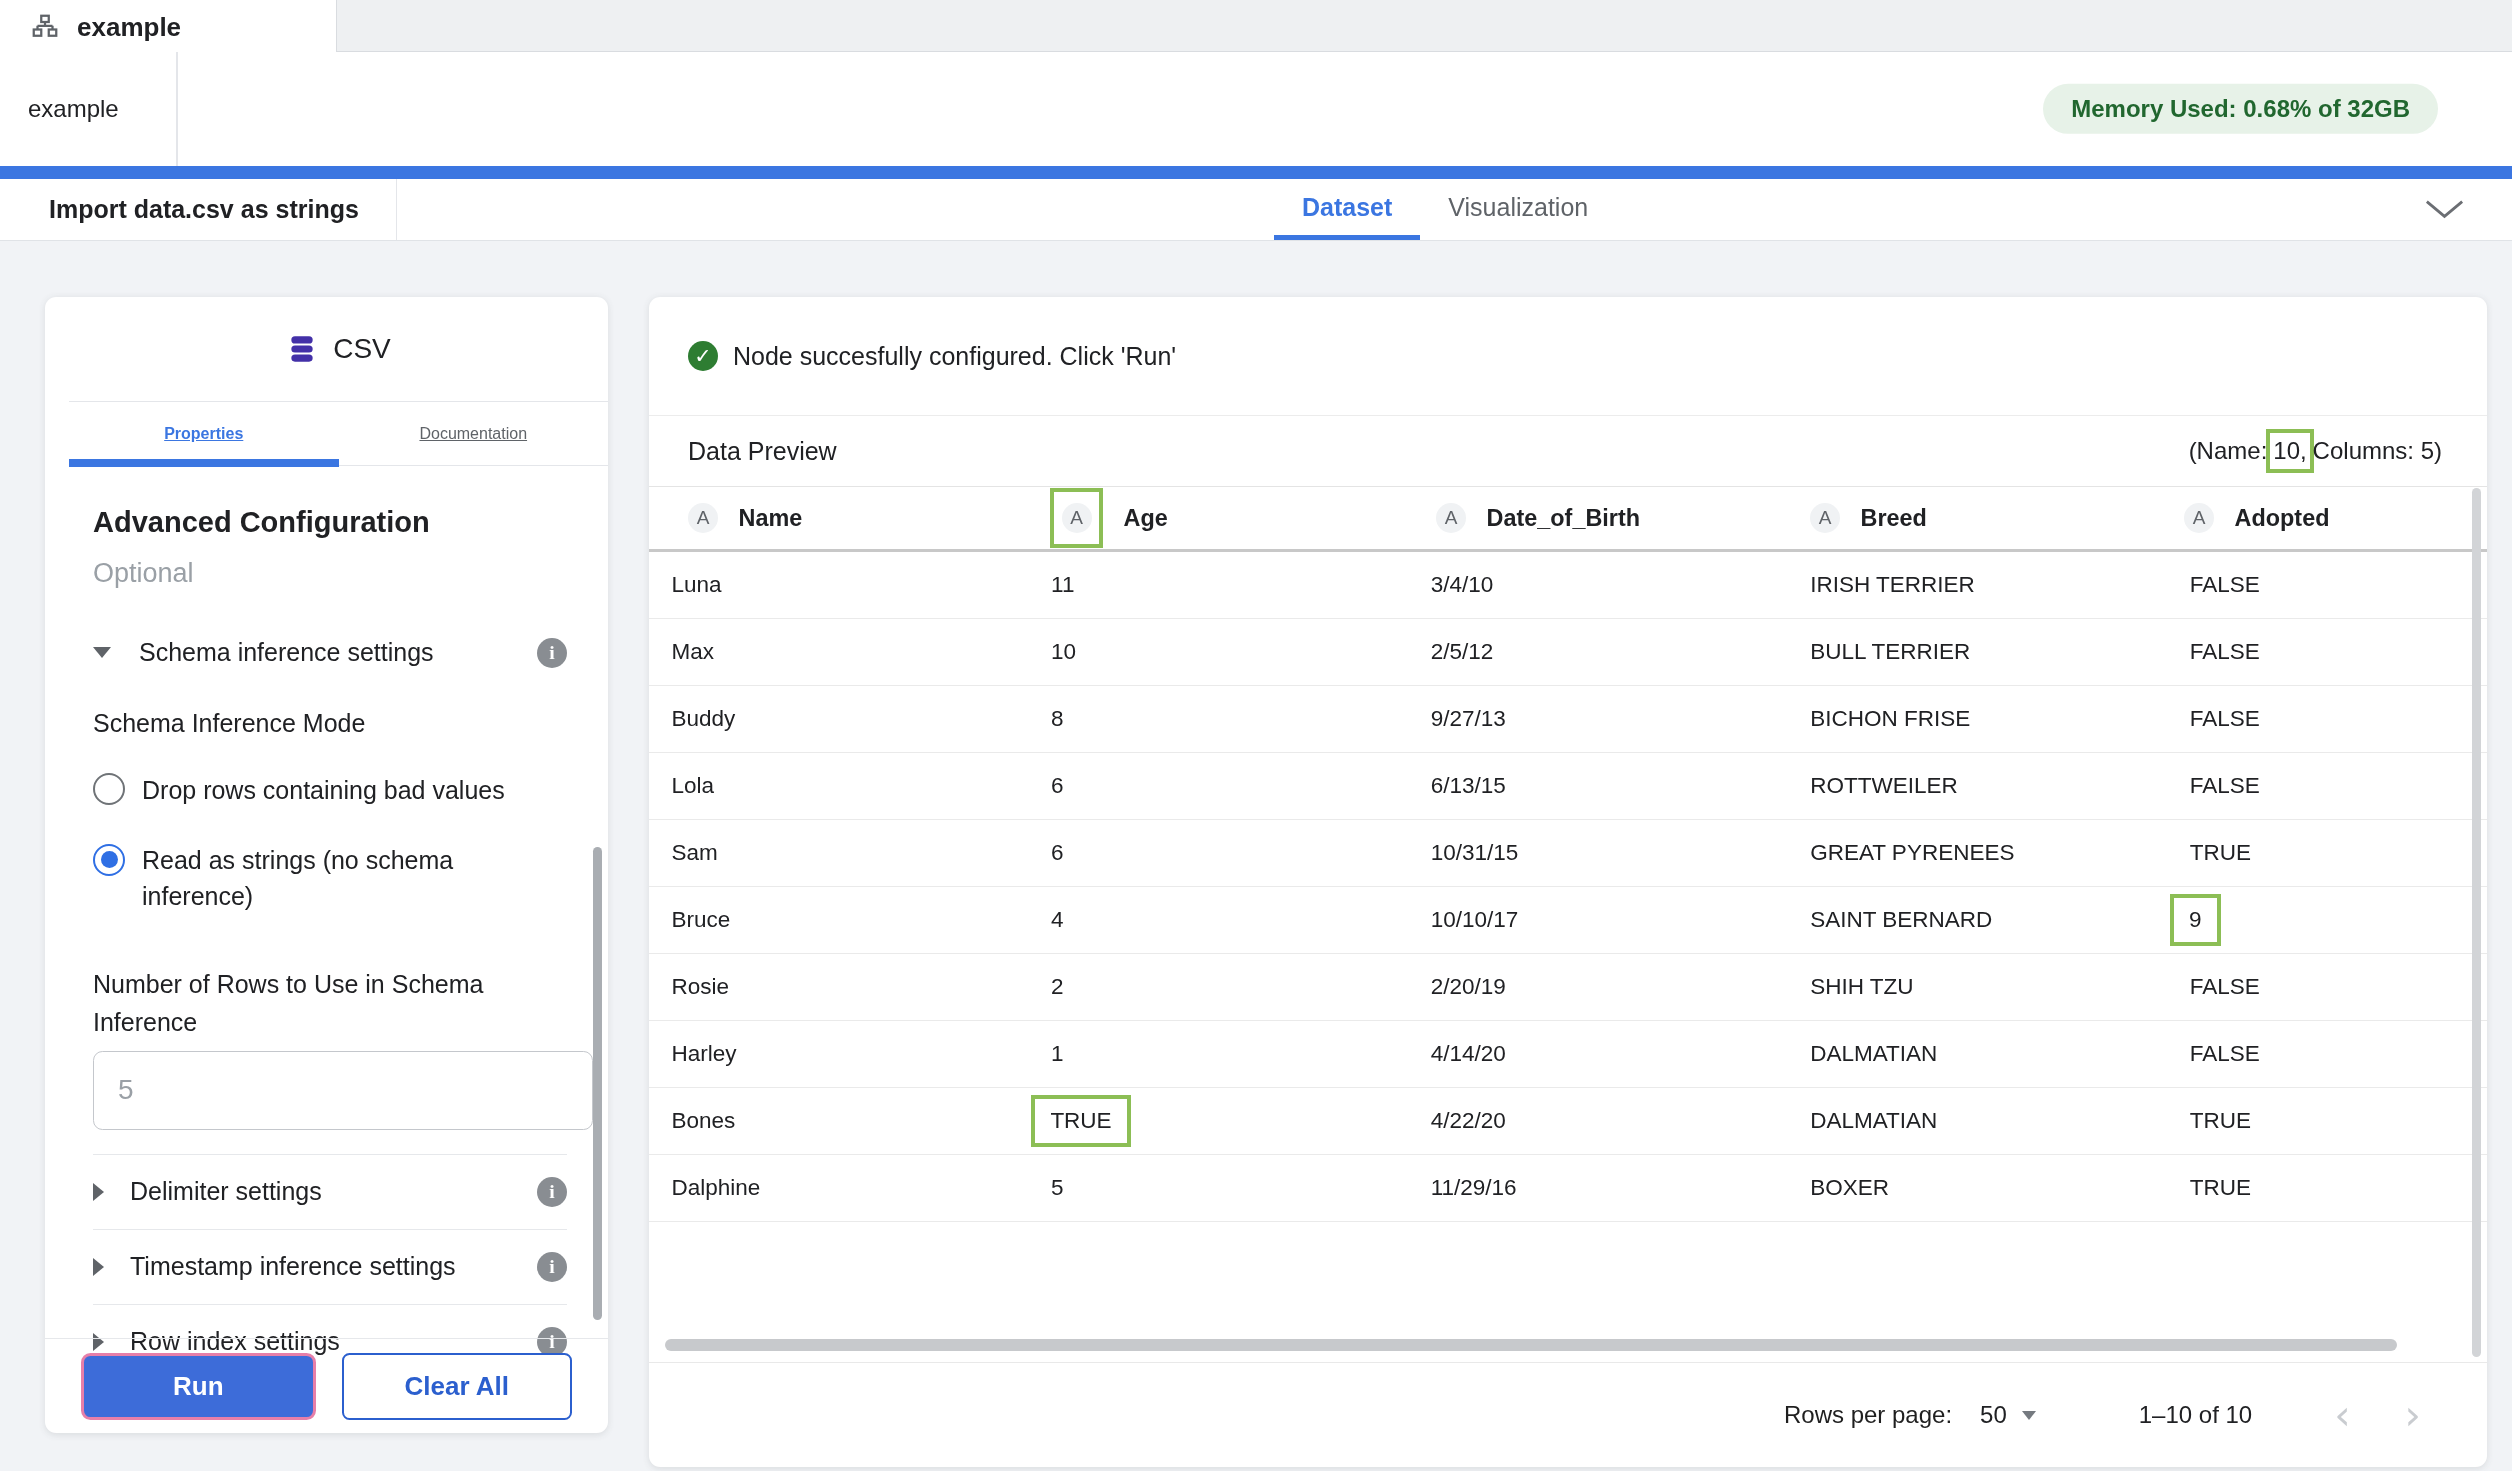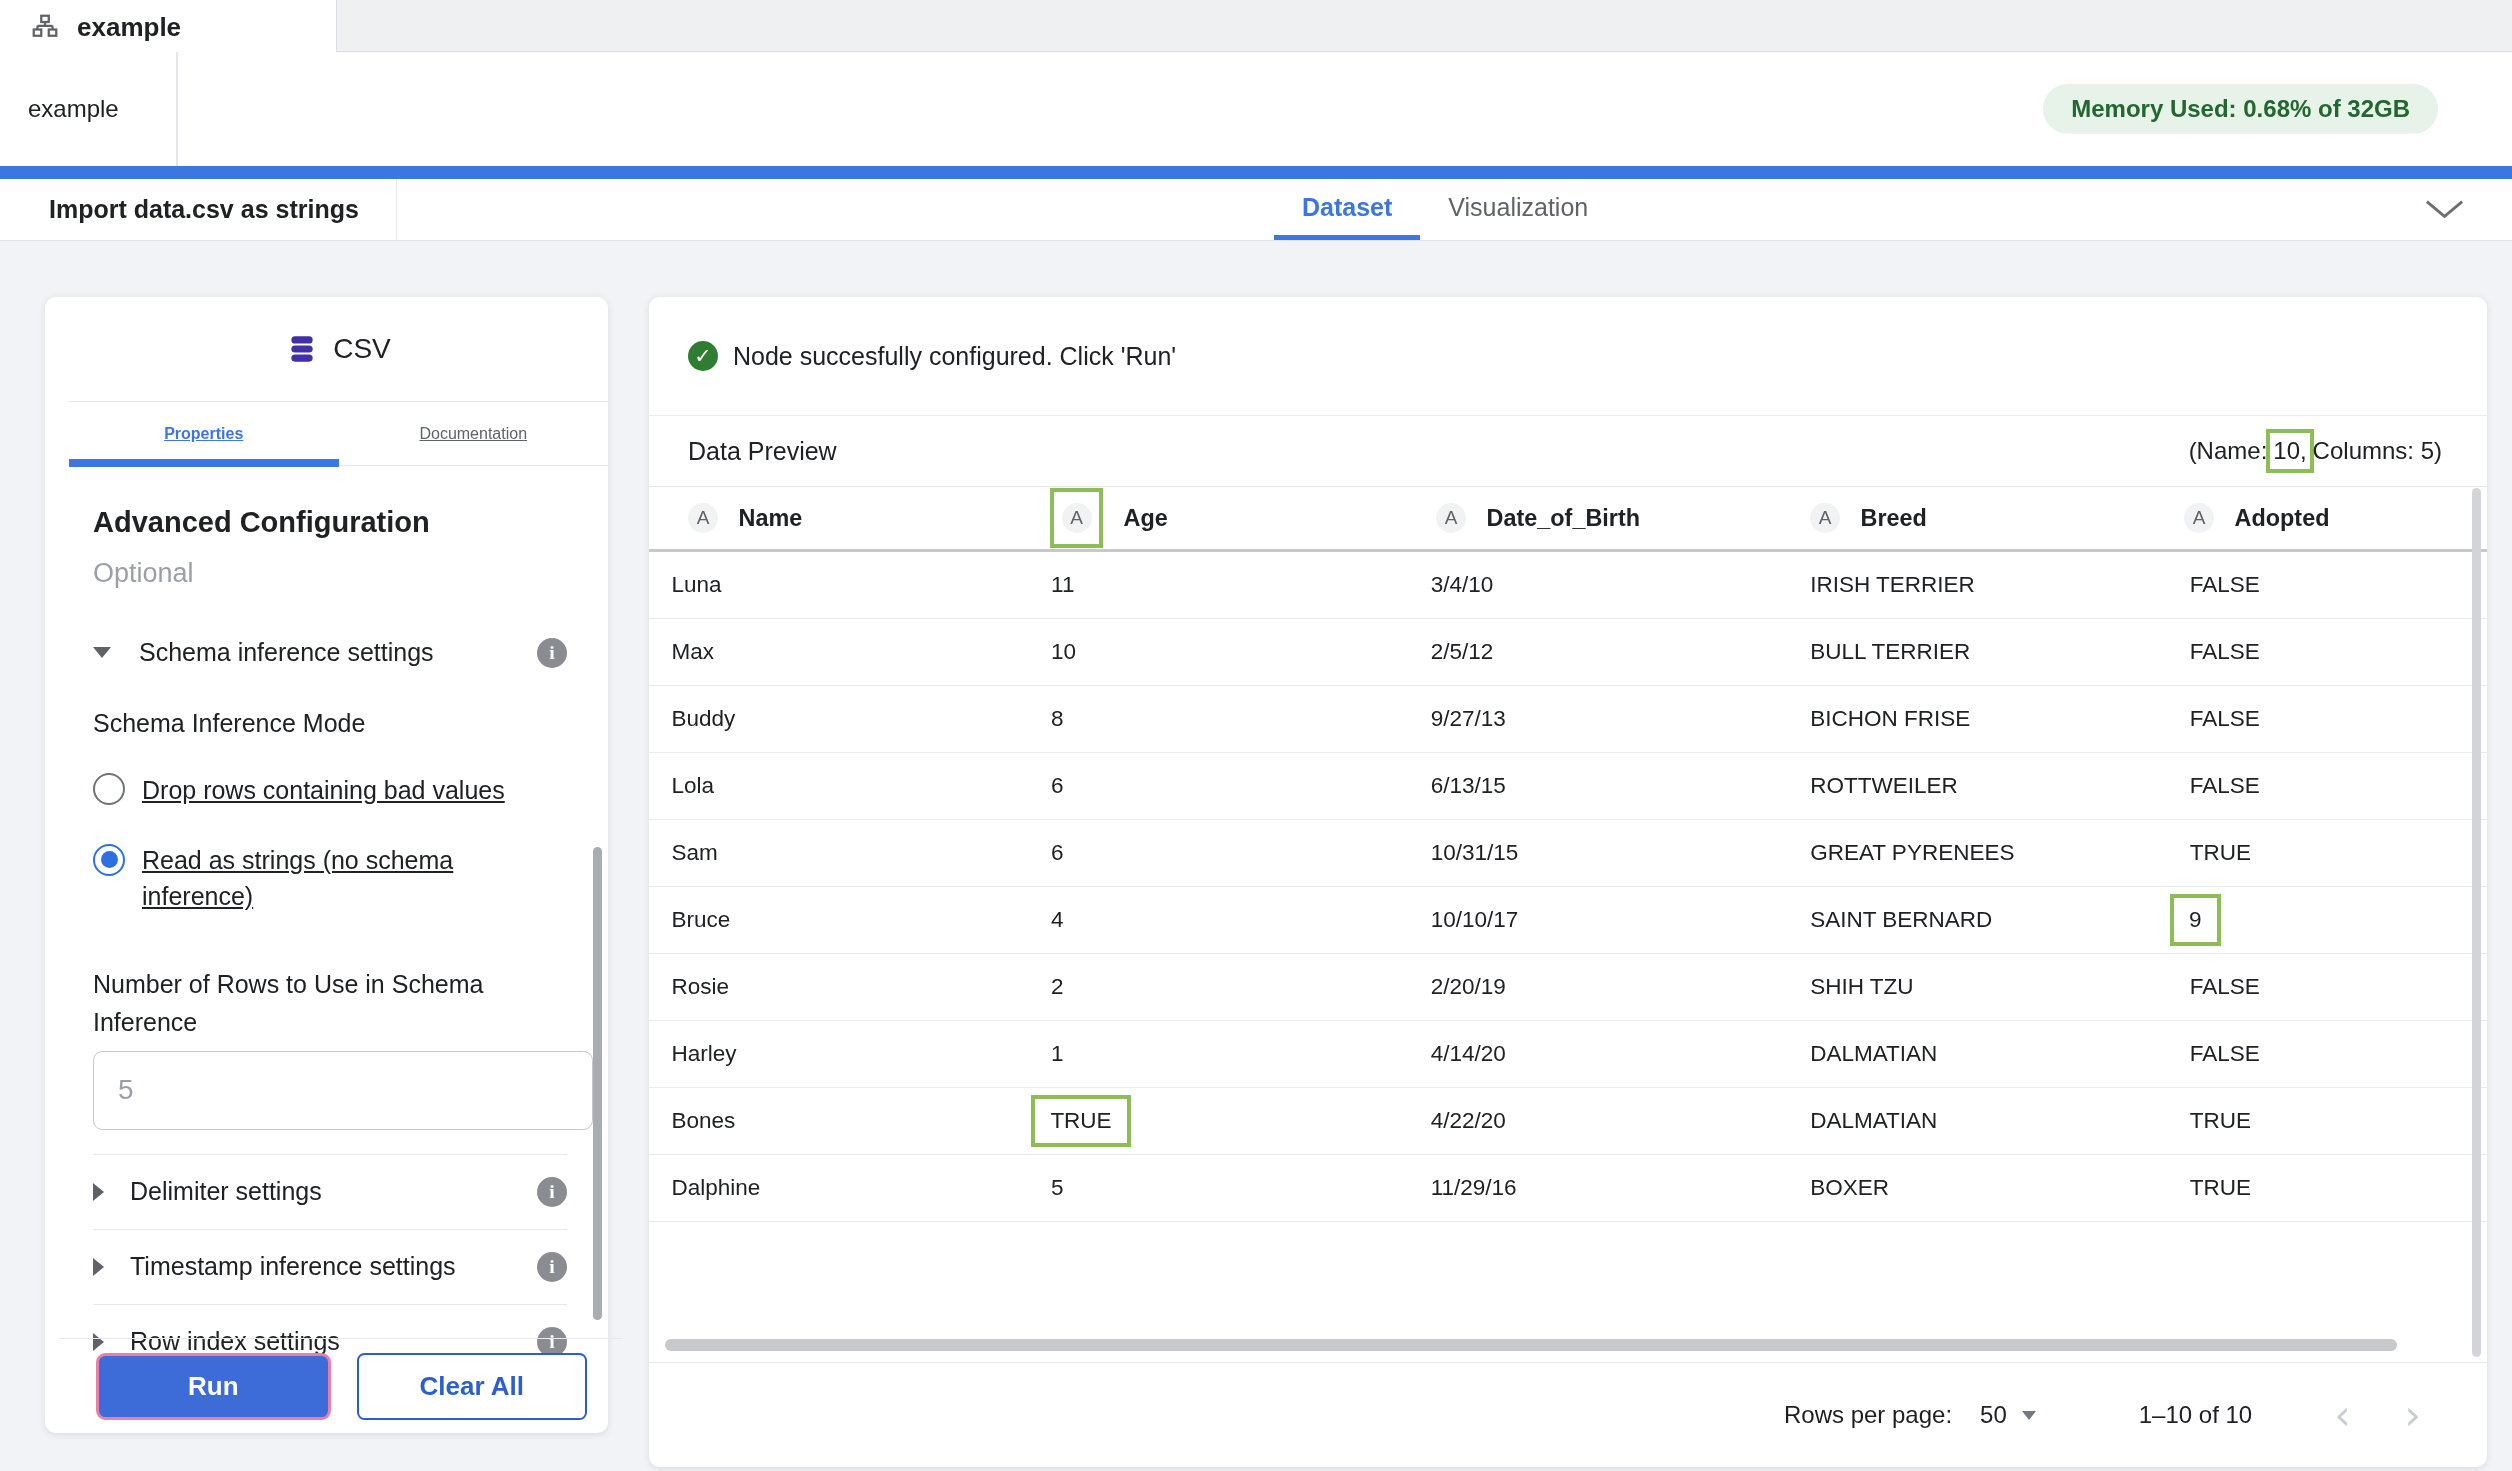--- a/index.html
+++ b/index.html
@@ -55,38 +55,38 @@
   .group-row .group-label { font-size: 25px; margin-left: 28px; }
   .group-row .spacer { flex: 1; }
   .tri-down { width: 0; height: 0; border-left: 9.4px solid transparent; border-right: 9.4px solid transparent;
     border-top: 11.2px solid #5f6368; }
   .tri-right { width: 0; height: 0; border-top: 9.4px solid transparent; border-bottom: 9.4px solid transparent;
     border-left: 11.2px solid #5f6368; }
   .info-icon { width: 30px; height: 30px; border-radius: 50%; background: #898d92; color: #fff;
     font-size: 19.7px; font-weight: 700; font-family: "Liberation Serif", serif; display: flex;
     align-items: center; justify-content: center; flex: none; }
   .mode-label { font-size: 25px; margin-top: 41px; }
-  .radio-row { display: flex; margin-top: 34px; align-items: flex-start; text-decoration: underline; }
+  .radio-row { display: flex; margin-top: 34px; align-items: flex-start; }
   .radio { width: 32px; height: 32px; border-radius: 50%; border: 2.8px solid #6f7377; flex: none;
     display: flex; align-items: center; justify-content: center; margin-top: 1.9px; }
   .radio.checked { border-color: #2f6fe4; }
   .radio.checked::after { content: ""; width: 17px; height: 17px; border-radius: 50%; background: #2f6fe4; }
   .radio-label { font-size: 25px; margin-left: 17px; max-width: 421px; line-height: 1.45; }
   .rows-label { font-size: 25px; margin-top: 52px; line-height: 1.5; max-width: 487px; }
   .rows-input { display: block; width: 500px; height: 79px; margin-top: 9.4px; border: 1.9px solid #c4c7cc;
     border-radius: 9.4px; font-size: 28px; padding: 0 24px; color: #202124; outline: none;
     font-family: inherit; }
   .rows-input::placeholder { color: #9aa0a6; }
   .collapsed-groups { margin-top: 24px; }
   .collapsed-row { display: flex; align-items: center; height: 75px; border-top: 1.9px solid #e6e8eb; }
   .collapsed-row .group-label { font-size: 25px; margin-left: 26px; }
   .collapsed-row .spacer { flex: 1; }
   .panel-scrollbar { position: absolute; right: 5.6px; top: 550px; width: 9.4px; height: 473px;
     background: #a9adb2; border-radius: 5.6px; }
-  .panel-footer { position: absolute; left: 15px; bottom: 0; width: 100%; height: 95px;
+  .panel-footer { position: absolute; left: 0; bottom: 0; width: 100%; height: 95px;
     border-top: 1.9px solid #e6e8eb; display: flex; align-items: center; padding: 0 36px; gap: 26px; }
   .run-btn { width: 235px; height: 67px; background: #3d6cd9; color: #fff; font-size: 26px; font-weight: 700;
     border: 3.7px solid #e77fa9; border-radius: 9.4px; font-family: inherit; cursor: pointer; }
   .clear-btn { width: 231px; height: 67px; background: #fff; color: #2b5fce; font-size: 26px; font-weight: 700;
     border: 2.8px solid #2b5fce; border-radius: 7.5px; font-family: inherit; cursor: pointer; }
 
   
   .status-row { height: 119px; border-bottom: 1.9px solid #ececec; display: flex; align-items: center;
     gap: 15px; padding: 0 39px; }
   .check-icon { width: 30px; height: 30px; border-radius: 50%; background: #2e7d32; color: #fff;

